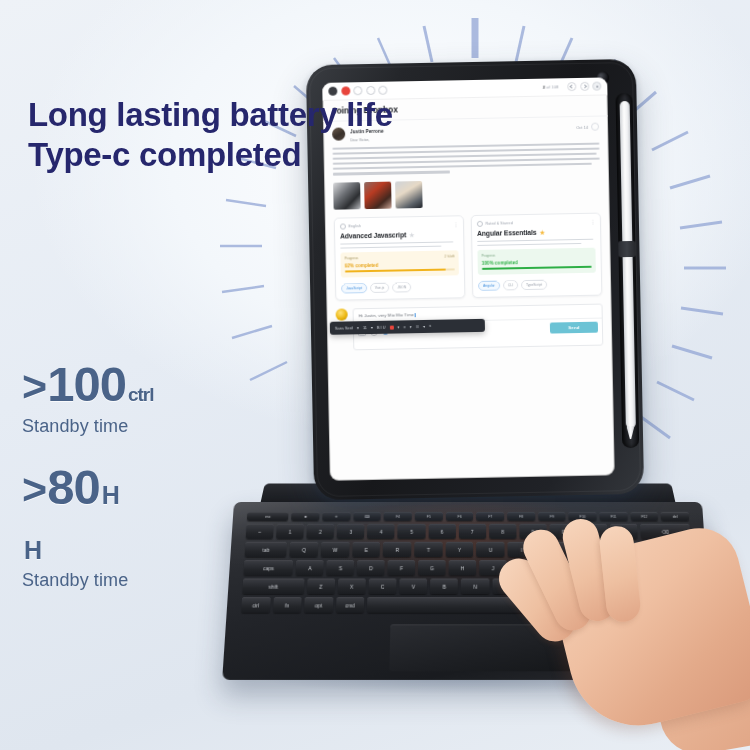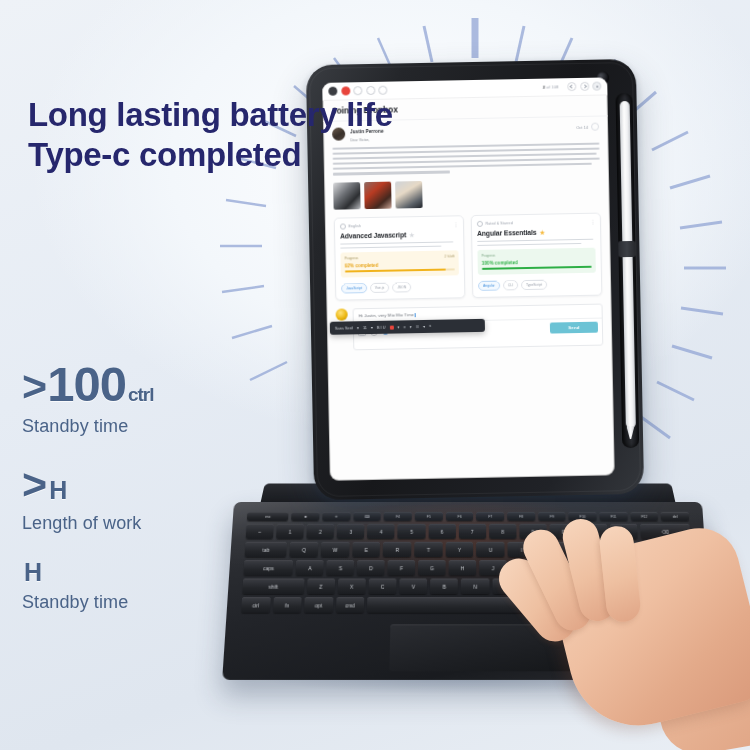--- a/index.html
+++ b/index.html
@@ -327,23 +327,23 @@
       <div class="big">
         <span class="gt">&gt;</span>
         <span class="num">100</span>
         <span class="unit-sm">ctrl</span>
       </div>
       <div class="lbl">Standby time</div>
     </div>
     <div class="spec">
       <div class="big">
         <span class="gt">&gt;</span>
+        <span class="num">80</span>
         <span class="unit-h">H</span>
       </div>
-      <div class="lbl">Length of work</div>
     </div>
     <div class="spec">
       <div class="big">
         <span class="unit-h">H</span>
       </div>
       <div class="lbl">Standby time</div>
     </div>
   </div>
 
   <div id="tablet">

